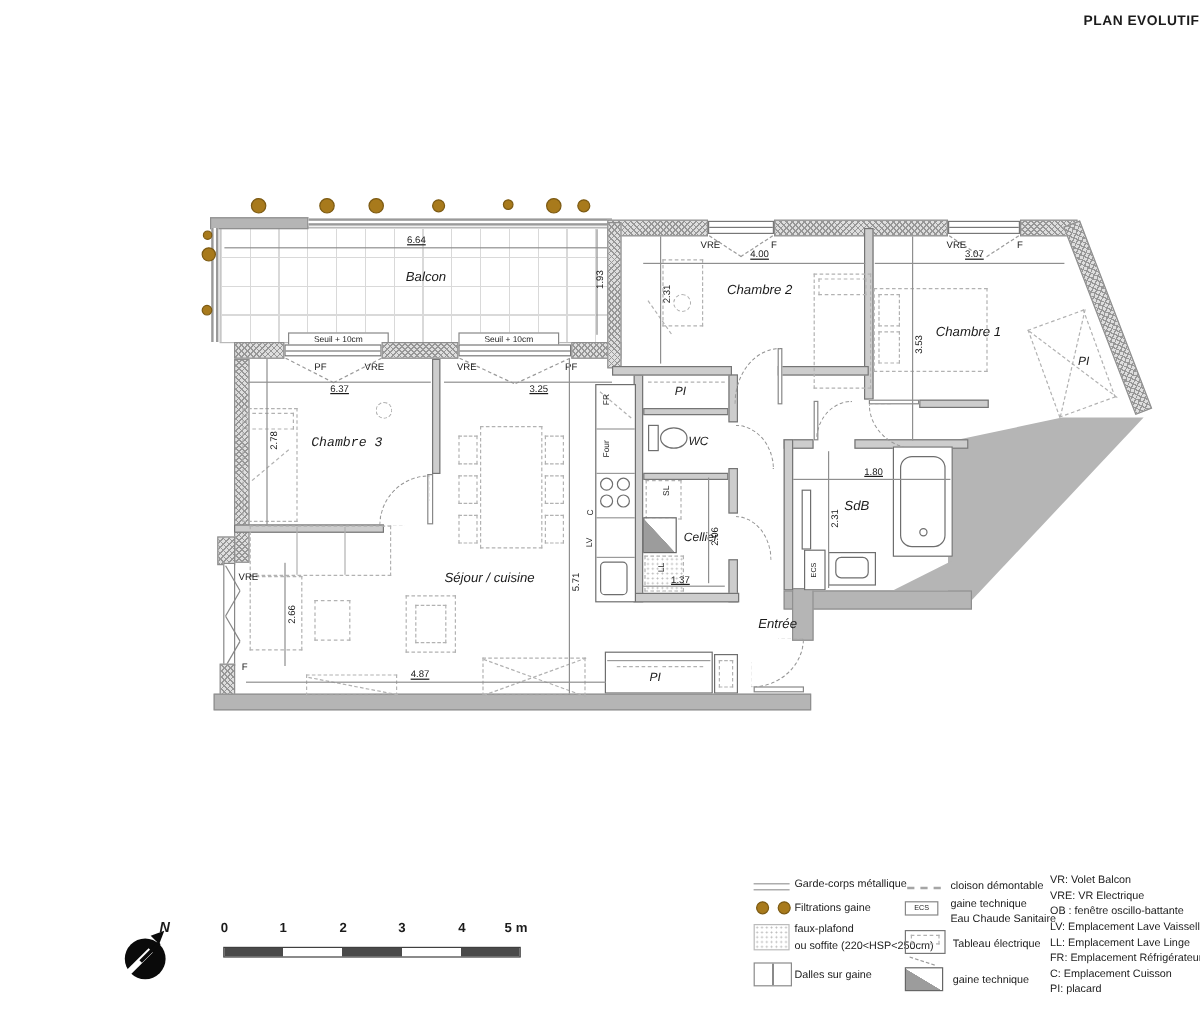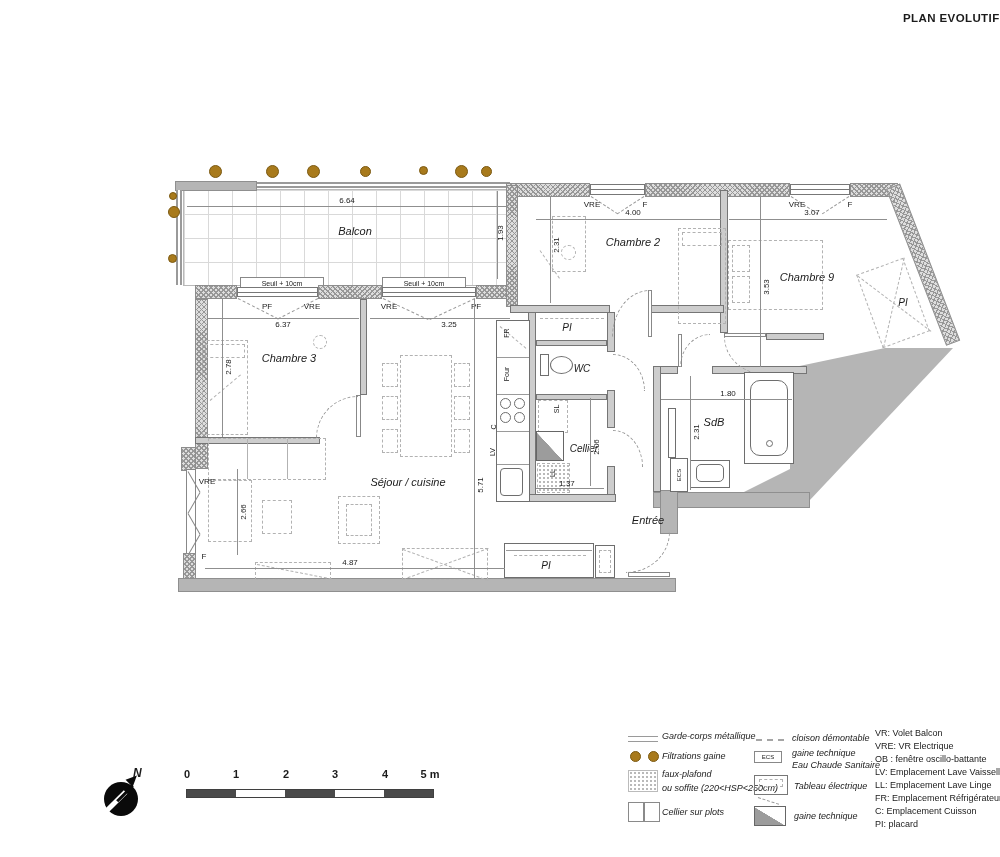--- a/index.html
+++ b/index.html
@@ -12,21 +12,21 @@
   .xw{position:absolute;background-color:#dedede;
       background-image:repeating-linear-gradient(45deg,#979797 0 1px,transparent 1px 3.5px),
                        repeating-linear-gradient(-45deg,#979797 0 1px,transparent 1px 3.5px);
       border:1px solid #8d8d8d;box-sizing:border-box;}
   .iw{position:absolute;background:#cdcdcd;border:1px solid #757575;box-sizing:border-box;}
   .winh{position:absolute;background:linear-gradient(#777,#777) center/100% 1px no-repeat,#fff;
         border:1px solid #777;box-sizing:border-box;}
   
   .dimh{position:absolute;background:#8f8f8f;height:1px;}
   .dimv{position:absolute;background:#8f8f8f;width:1px;}
-  .dt{position:absolute;font-size:8px;transform:translate(-50%,-50%);white-space:nowrap;}
+  .dt{position:absolute;font-size:8px;transform:translate(-50%,-50%);white-space:nowrap;text-decoration:underline;}
   .dtv{position:absolute;font-size:8px;writing-mode:vertical-rl;
        transform:translate(-50%,-50%) rotate(180deg);white-space:nowrap;}
   .sm{position:absolute;font-size:8px;transform:translate(-50%,-50%);white-space:nowrap;}
   .smv{position:absolute;font-size:7px;writing-mode:vertical-rl;
        transform:translate(-50%,-50%) rotate(180deg);white-space:nowrap;}
   .rl{position:absolute;font-style:italic;font-size:11px;transform:translate(-50%,-50%);white-space:nowrap;}
   
   .furn{position:absolute;border:1px dashed #b2b2b2;box-sizing:border-box;background:transparent;}
   .circ{border-radius:50%;}
   .fl{position:absolute;height:0;border-top:1px dashed #b2b2b2;transform-origin:left center;}
@@ -42,21 +42,21 @@
   .vln{position:absolute;height:0;border-top:1px dashed #9a9a9a;transform-origin:left center;}
   .zz{position:absolute;height:0;border-top:1px solid #868686;transform-origin:left center;}
   .grid{background-image:repeating-linear-gradient(to right,#d9d9d9 0 1px,transparent 1px 24px),
                          repeating-linear-gradient(to bottom,#d9d9d9 0 1px,transparent 1px 24px);}
   .dotpat{background-image:radial-gradient(#b7b7b7 0.7px,transparent 0.9px);background-size:4px 4px;}
   .gaine{background:linear-gradient(to top right,#9c9c9c 48%,#fff 49%);border:1px solid #666;box-sizing:border-box;}
   .rail-h{position:absolute;border-top:2px solid #9a9a9a;border-bottom:2px solid #9a9a9a;background:#fff;box-sizing:border-box;}
   .rail-v{position:absolute;border-left:2px solid #9a9a9a;border-right:2px solid #9a9a9a;background:#fff;box-sizing:border-box;}
   
   .title{position:absolute;font-weight:bold;font-size:11.5px;letter-spacing:.4px;}
-  .lg{position:absolute;font-size:9px;white-space:nowrap;font-style:italic;}
+  .lg{position:absolute;font-size:9px;white-space:nowrap;}
   .lg2{position:absolute;font-size:9px;line-height:13px;white-space:nowrap;}
   .sc-num{position:absolute;font-weight:bold;font-size:11px;transform:translate(-50%,0);white-space:nowrap;}
   .scalebar{position:absolute;border:1px solid #3f3f3f;box-sizing:border-box;
     background:linear-gradient(90deg,#4a4a4a 0 20%,#fff 20% 40%,#4a4a4a 40% 60%,#fff 60% 80%,#4a4a4a 80%);}
   .tri{position:absolute;width:0;height:0;border-left:5px solid transparent;border-right:5px solid transparent;
        border-bottom:11px solid #0a0a0a;}
   .nlab{position:absolute;font-weight:bold;font-style:italic;font-size:12px;}
 </style>
 </head>
 <body>
@@ -224,37 +224,37 @@
   <div class="furn" style="left:552px;top:216px;width:34px;height:56px;"></div>
   <div class="furn circ" style="left:561px;top:245px;width:15px;height:15px;"></div>
   <div class="fl" style="left:540px;top:250px;width:34px;transform:rotate(55deg);"></div>
   <div class="dimh" style="left:536px;top:219px;width:185px;"></div>
   <div class="dt" style="left:633px;top:212px;">4.00</div>
   <div class="dimv" style="left:550px;top:197px;height:106px;"></div>
   <div class="dtv" style="left:556px;top:245px;">2.31</div>
   <div class="sm" style="left:592px;top:204px;">VRE</div>
   <div class="sm" style="left:645px;top:204px;">F</div>
 
-  <div class="rl" style="left:807px;top:277px;">Chambre 9</div>
+  <div class="rl" style="left:807px;top:277px;">Chambre 1</div>
   <div class="furn" style="left:728px;top:240px;width:95px;height:70px;"></div>
   <div class="furn" style="left:732px;top:245px;width:18px;height:27px;"></div>
   <div class="furn" style="left:732px;top:276px;width:18px;height:27px;"></div>
   <div class="furn" style="left:868px;top:264px;width:50px;height:78px;transform:rotate(-20deg);">
     <div class="fl" style="left:0;top:0;width:92px;transform:rotate(57deg);"></div>
     <div class="fl" style="left:0;top:76px;width:92px;transform:rotate(-57deg);"></div>
   </div>
   <div class="rl" style="left:903px;top:302px;font-size:10px;">PI</div>
   <div class="dimh" style="left:729px;top:219px;width:158px;"></div>
   <div class="dt" style="left:812px;top:212px;">3.07</div>
   <div class="dimv" style="left:760px;top:197px;height:170px;"></div>
   <div class="dtv" style="left:766px;top:287px;">3.53</div>
   <div class="sm" style="left:797px;top:204px;">VRE</div>
   <div class="sm" style="left:850px;top:204px;">F</div>
 
-  <div class="rl" style="left:289px;top:358px;">Chambre 3</div>
+  <div class="rl" style="left:289px;top:370px;font-family:Liberation Mono, monospace;">Chambre 3</div>
   <div class="furn" style="left:202px;top:340px;width:46px;height:95px;"></div>
   <div class="furn" style="left:205px;top:344px;width:40px;height:14px;"></div>
   <div class="fl" style="left:210px;top:400px;width:40px;transform:rotate(-40deg);"></div>
   <div class="furn circ" style="left:313px;top:335px;width:14px;height:14px;"></div>
   <div class="dimh" style="left:207px;top:318px;width:152px;"></div>
   <div class="dt" style="left:283px;top:324px;">6.37</div>
   <div class="dimh" style="left:370px;top:318px;width:140px;"></div>
   <div class="dt" style="left:449px;top:324px;">3.25</div>
   <div class="dimv" style="left:222px;top:299px;height:138px;"></div>
   <div class="dtv" style="left:228px;top:367px;">2.78</div>
@@ -308,21 +308,21 @@
 
   <div class="abs" style="left:628px;top:736px;width:30px;height:4px;border-top:1px solid #9a9a9a;border-bottom:1px solid #9a9a9a;"></div>
   <div class="lg" style="left:662px;top:731px;">Garde-corps métallique</div>
   <div class="dot" style="left:630px;top:751px;width:11px;height:11px;"></div>
   <div class="dot" style="left:648px;top:751px;width:11px;height:11px;"></div>
   <div class="lg" style="left:662px;top:751px;">Filtrations gaine</div>
   <div class="abs dotpat" style="left:628px;top:770px;width:30px;height:22px;border:1px solid #bbb;box-sizing:border-box;"></div>
   <div class="lg" style="left:662px;top:769px;">faux-plafond</div>
   <div class="lg" style="left:662px;top:783px;">ou soffite (220&lt;HSP&lt;250cm)</div>
   <div class="abs" style="left:628px;top:802px;width:32px;height:20px;border:1px solid #8a8a8a;box-sizing:border-box;background:linear-gradient(90deg,transparent 48%,#8a8a8a 48% 52%,transparent 52%);"></div>
-  <div class="lg" style="left:662px;top:807px;">Cellier sur plots</div>
+  <div class="lg" style="left:662px;top:807px;">Dalles sur gaine</div>
 
   <div class="abs" style="left:756px;top:739px;width:28px;height:0;border-top:2px dashed #a5a5a5;"></div>
   <div class="lg" style="left:792px;top:733px;">cloison démontable</div>
   <div class="abs" style="left:754px;top:751px;width:28px;height:12px;border:1px solid #888;box-sizing:border-box;text-align:center;font-size:6px;line-height:10px;">ECS</div>
   <div class="lg" style="left:792px;top:748px;">gaine technique</div>
   <div class="lg" style="left:792px;top:760px;">Eau Chaude Sanitaire</div>
   <div class="abs" style="left:754px;top:775px;width:34px;height:20px;border:1px solid #777;box-sizing:border-box;">
     <div class="furn" style="left:4px;top:3px;width:24px;height:8px;"></div>
   </div>
   <div class="fl" style="left:758px;top:797px;width:22px;transform:rotate(18deg);border-top-color:#999;"></div>

